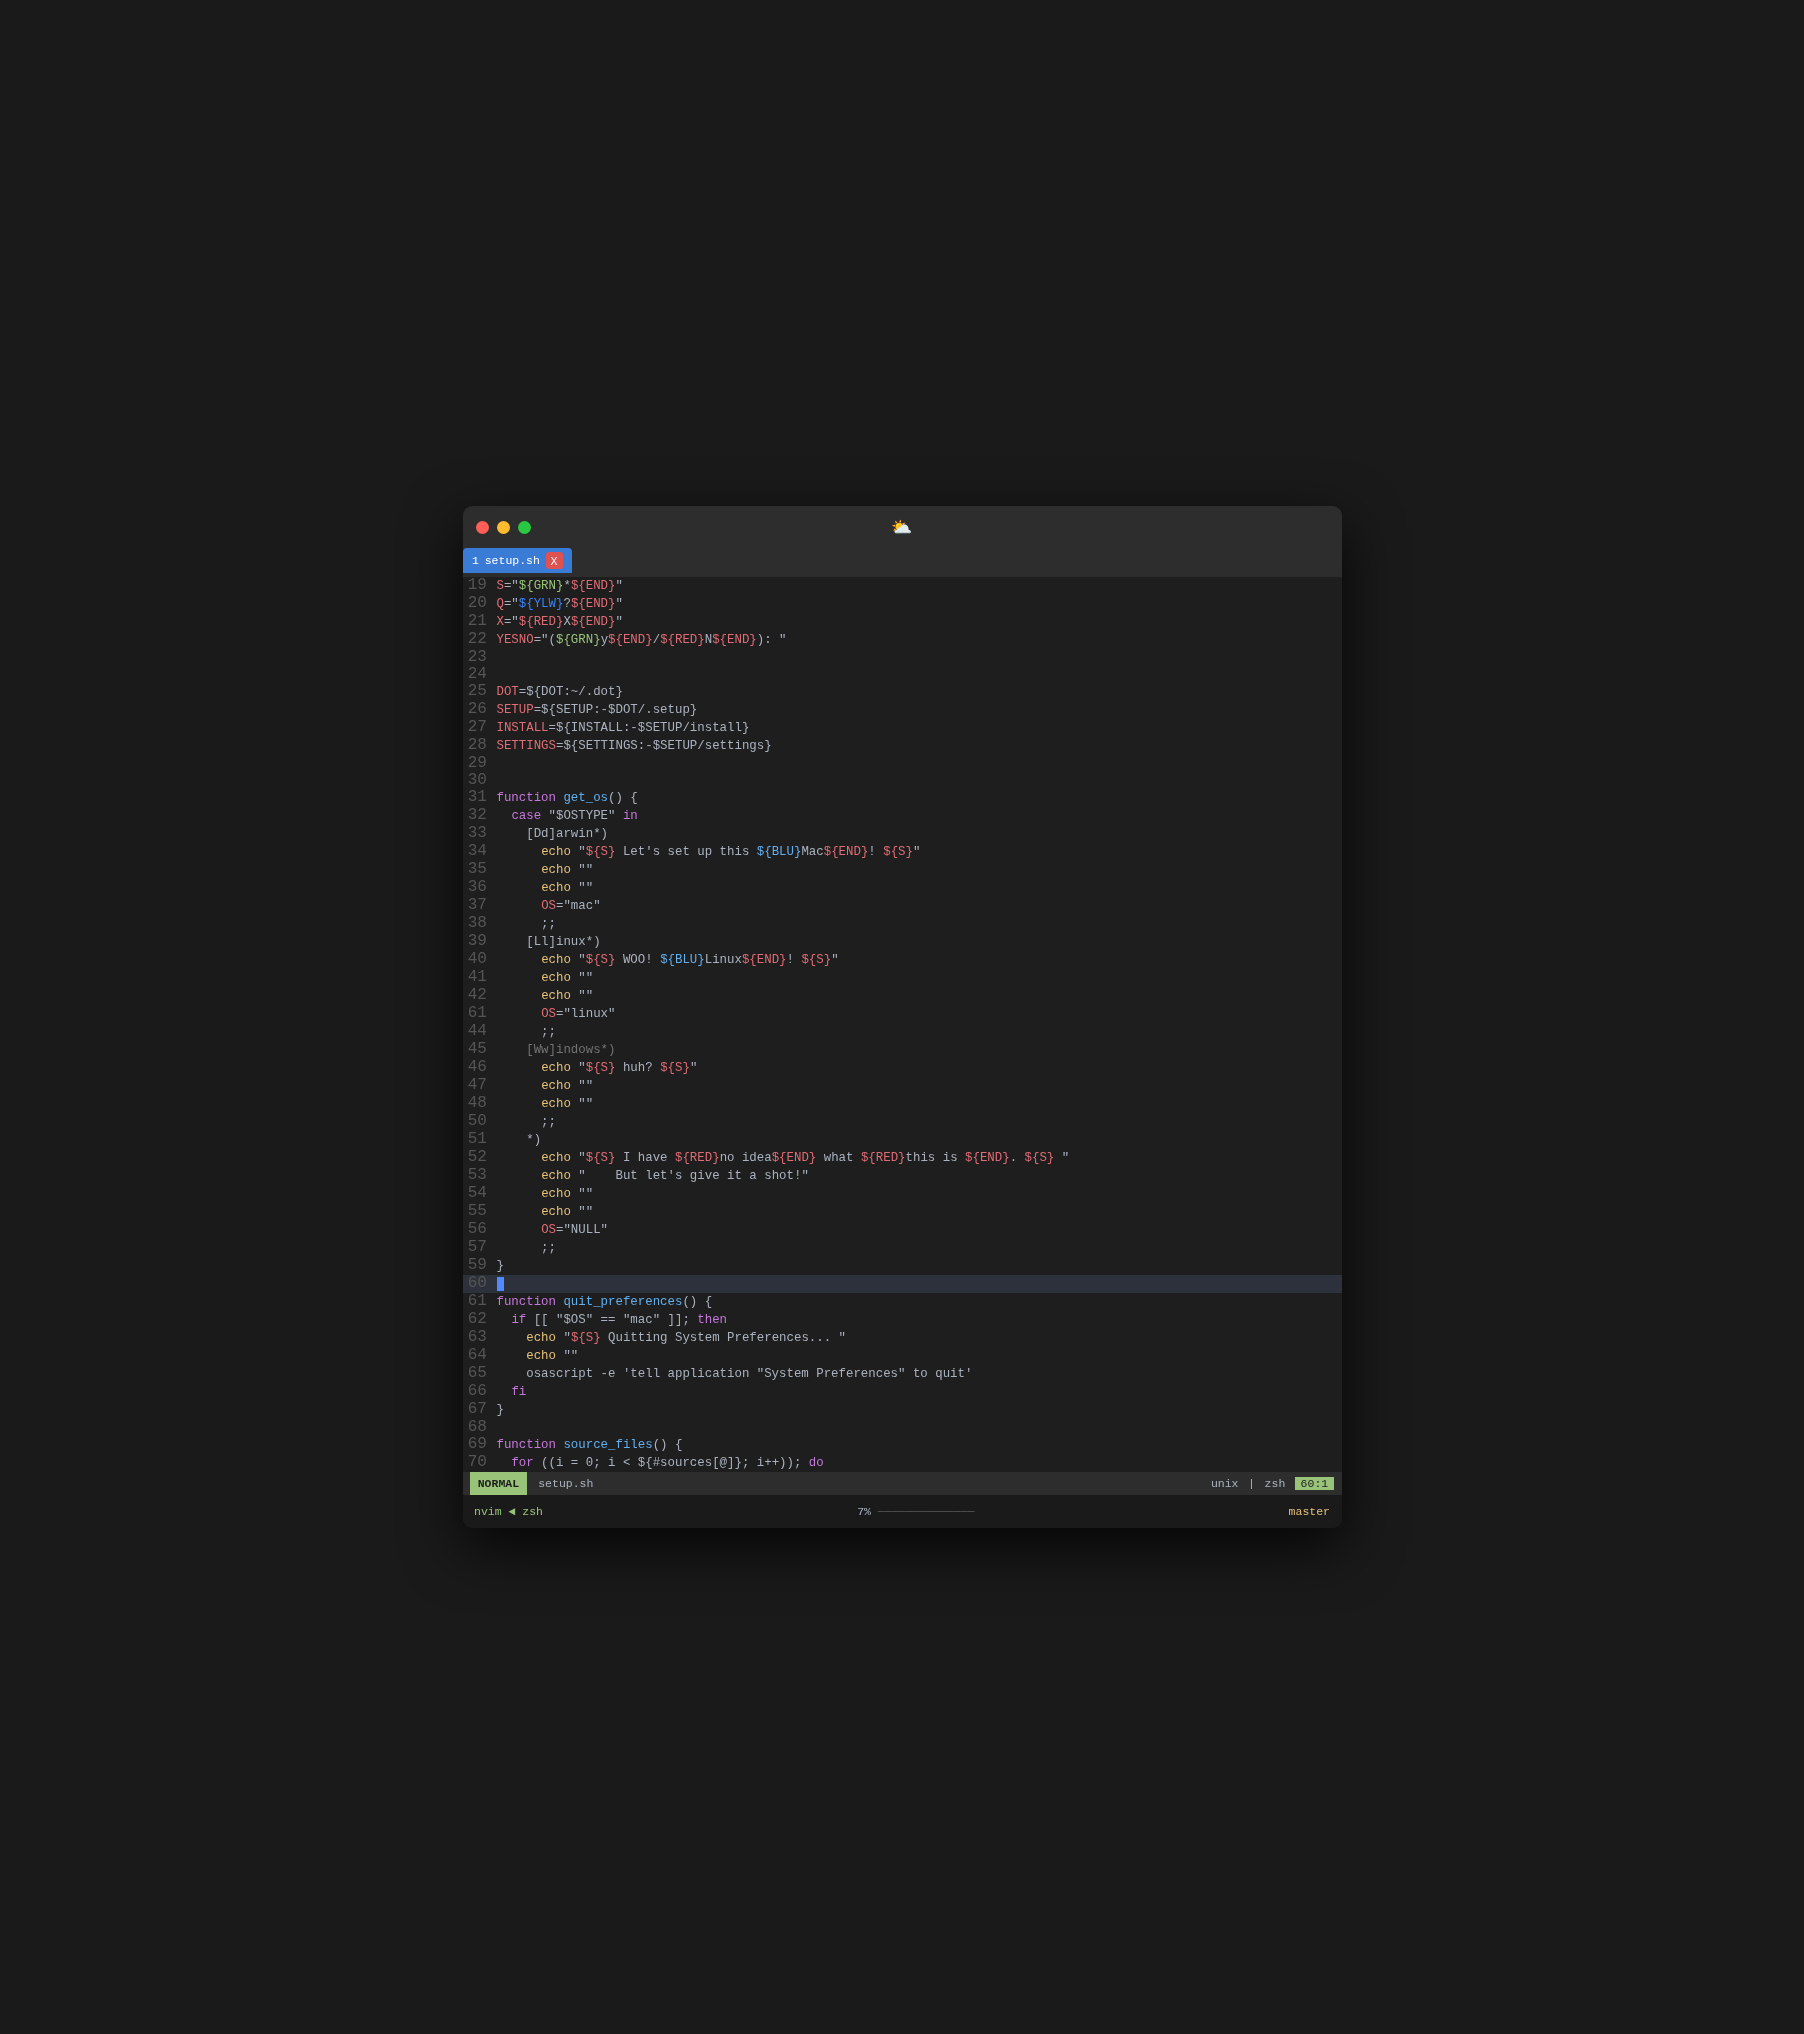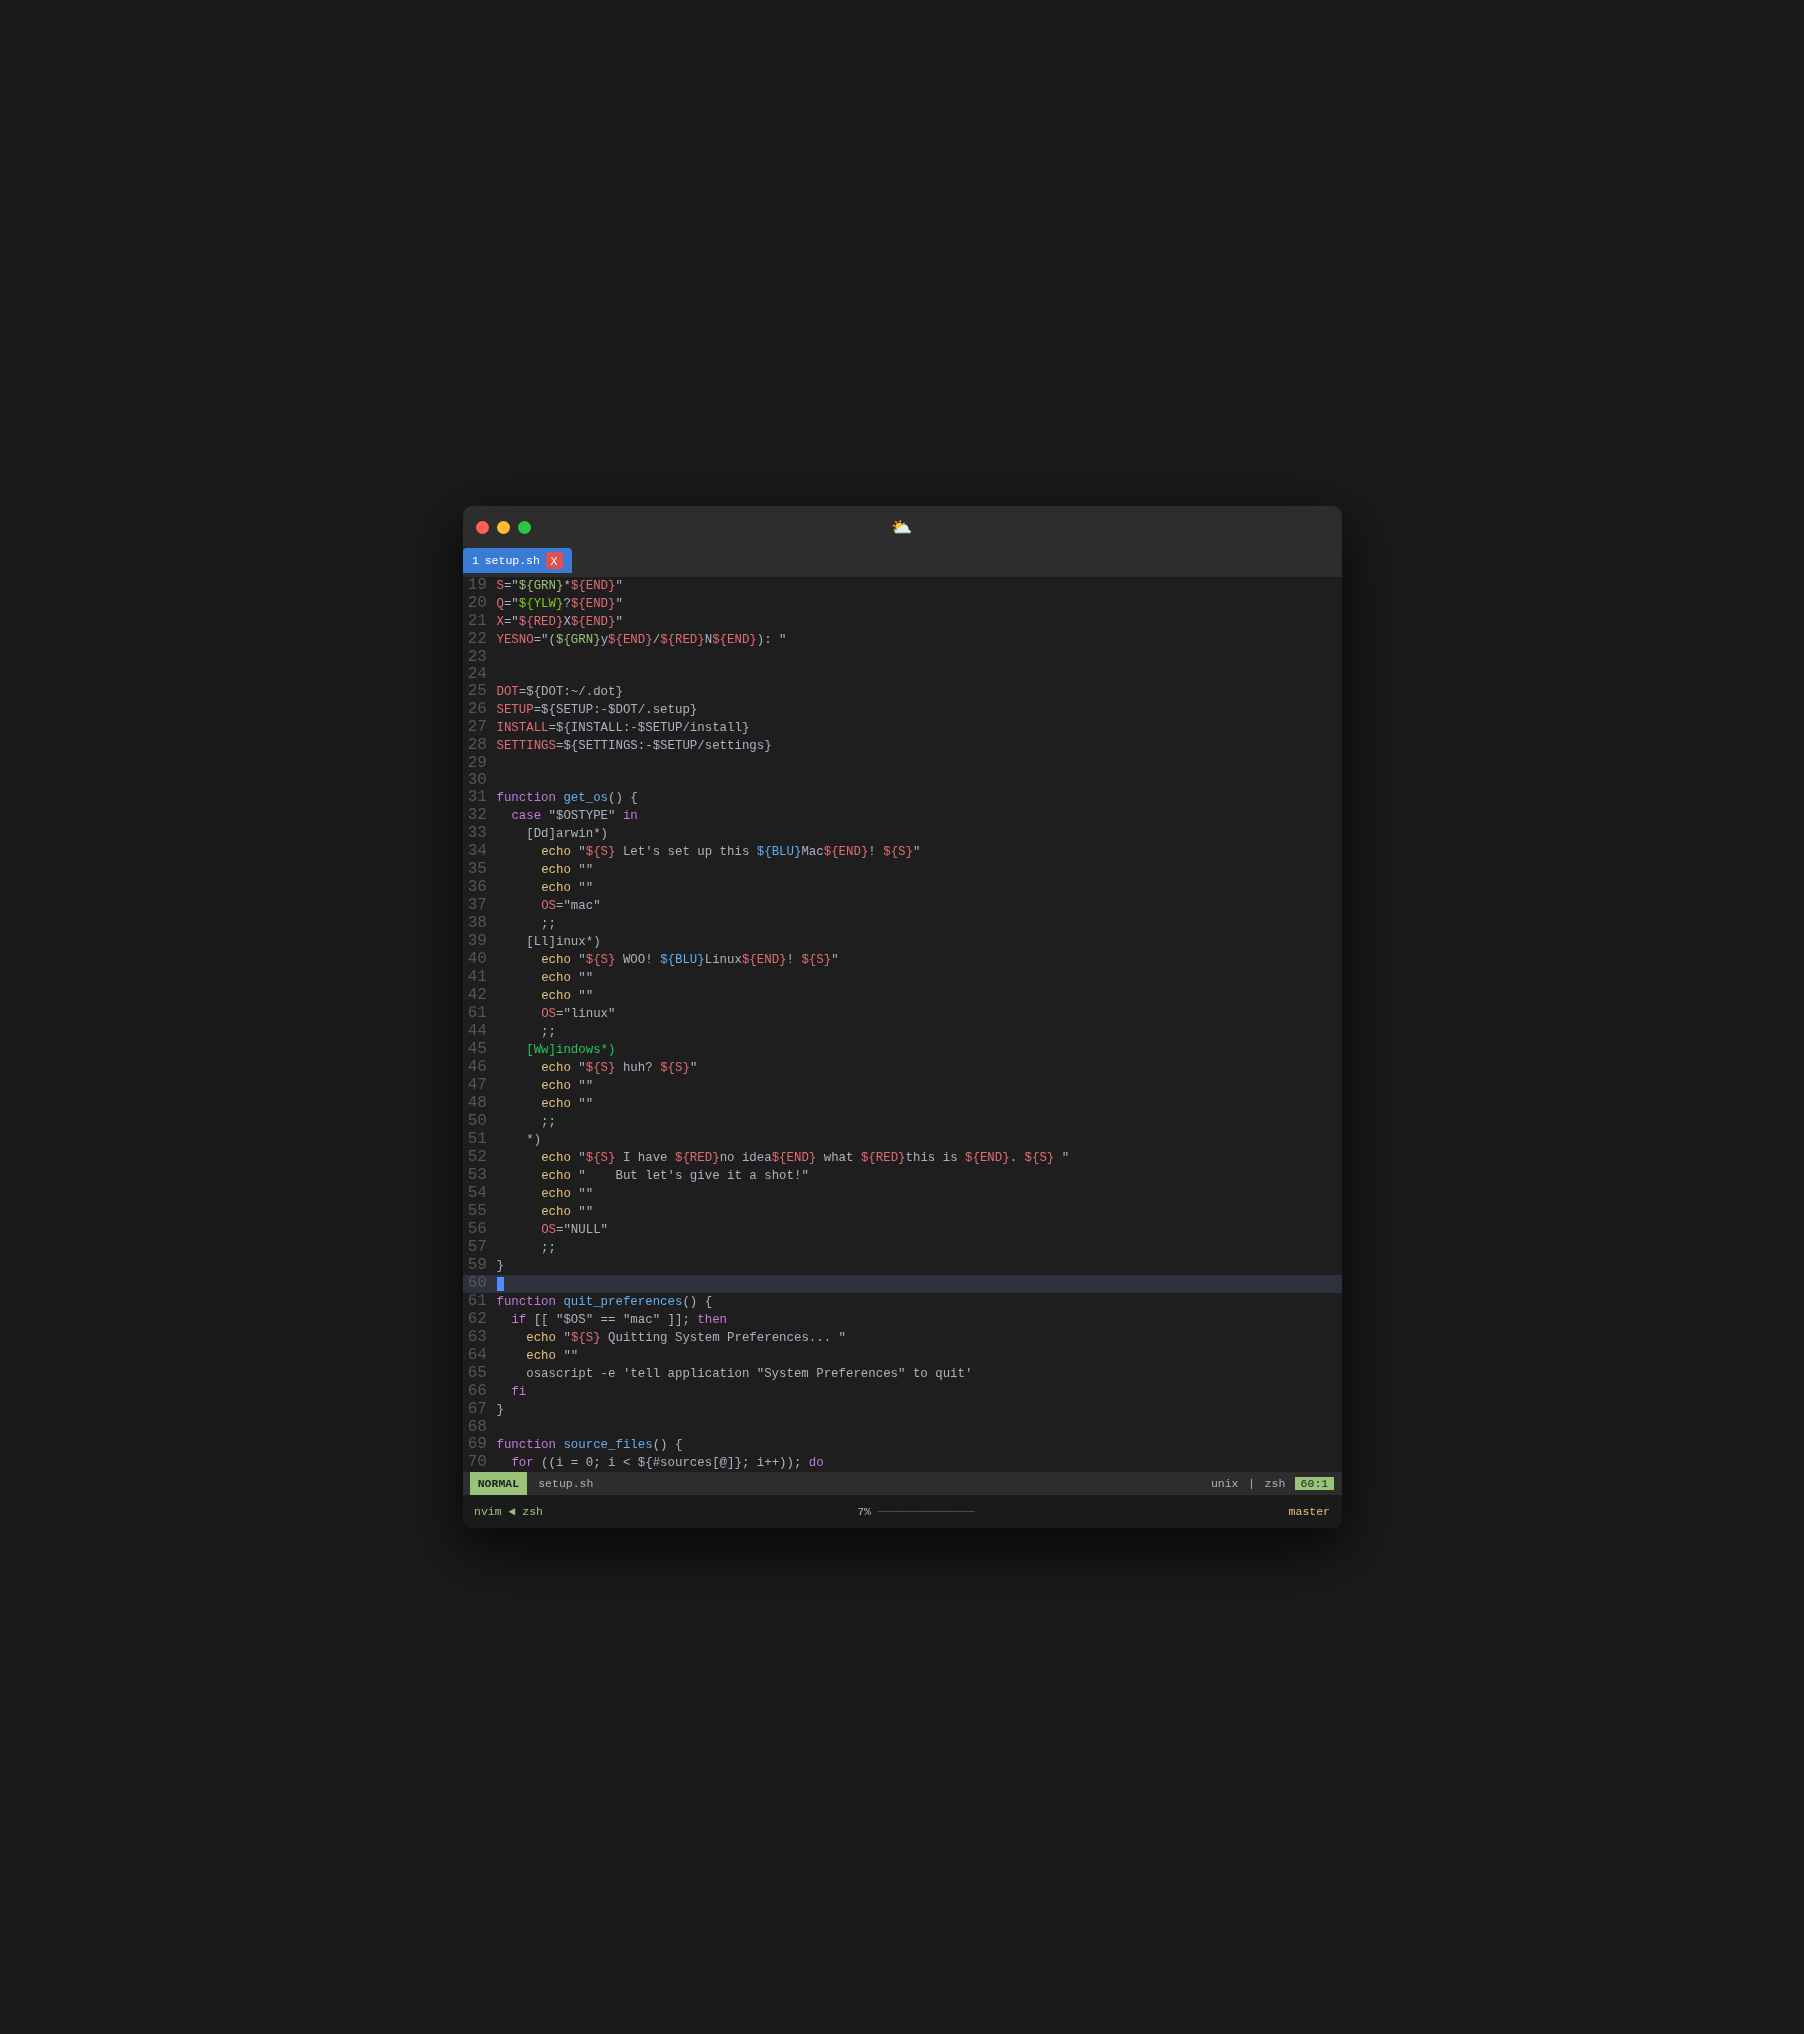--- a/index.html
+++ b/index.html
@@ -197,21 +197,21 @@
   </div>
 
   <div class="editor">
     <div class="code-area" id="code-lines">
     <div class="code-line">
           <span class="line-num">19</span>
           <span class="line-content"><span style="color: rgb(224, 108, 117);">S</span><span style="color: rgb(171, 178, 191);">="</span><span style="color: rgb(152, 195, 121);">${GRN}</span><span style="color: rgb(171, 178, 191);">*</span><span style="color: rgb(224, 108, 117);">${END}</span><span style="color: rgb(171, 178, 191);">"</span></span>
         </div>
         <div class="code-line">
           <span class="line-num">20</span>
-          <span class="line-content"><span style="color: rgb(224, 108, 117);">Q</span><span style="color: rgb(171, 178, 191);">="</span><span style="color: #84cc16;">${YLW}</span><span style="color: rgb(171, 178, 191);">?</span><span style="color: rgb(224, 108, 117);">${END}</span><span style="color: rgb(171, 178, 191);">"</span></span>
+          <span class="line-content"><span style="color: rgb(224, 108, 117);">Q</span><span style="color: rgb(171, 178, 191);">="</span><span style="color: #3b82f6;">${YLW}</span><span style="color: rgb(171, 178, 191);">?</span><span style="color: rgb(224, 108, 117);">${END}</span><span style="color: rgb(171, 178, 191);">"</span></span>
         </div>
         <div class="code-line">
           <span class="line-num">21</span>
           <span class="line-content"><span style="color: rgb(224, 108, 117);">X</span><span style="color: rgb(171, 178, 191);">="</span><span style="color: rgb(224, 108, 117);">${RED}</span><span style="color: rgb(171, 178, 191);">X</span><span style="color: rgb(224, 108, 117);">${END}</span><span style="color: rgb(171, 178, 191);">"</span></span>
         </div>
         <div class="code-line">
           <span class="line-num">22</span>
           <span class="line-content"><span style="color: rgb(224, 108, 117);">YESNO</span><span style="color: rgb(171, 178, 191);">="(</span><span style="color: rgb(152, 195, 121);">${GRN}</span><span style="color: rgb(171, 178, 191);">y</span><span style="color: rgb(224, 108, 117);">${END}</span><span style="color: rgb(171, 178, 191);">/</span><span style="color: rgb(224, 108, 117);">${RED}</span><span style="color: rgb(171, 178, 191);">N</span><span style="color: rgb(224, 108, 117);">${END}</span><span style="color: rgb(171, 178, 191);">): "</span></span>
         </div>
         <div class="code-line">
@@ -297,21 +297,21 @@
         <div class="code-line">
           <span class="line-num">61</span>
           <span class="line-content"><span style="color: rgb(171, 178, 191);">      </span><span style="color: rgb(224, 108, 117);">OS</span><span style="color: rgb(171, 178, 191);">="linux"</span></span>
         </div>
         <div class="code-line">
           <span class="line-num">44</span>
           <span class="line-content"><span style="color: rgb(171, 178, 191);">      ;;</span></span>
         </div>
         <div class="code-line">
           <span class="line-num">45</span>
-          <span class="line-content"><span style="color: #22c55e;">    [Ww]indows*)</span></span>
+          <span class="line-content"><span style="color: #737373;">    [Ww]indows*)</span></span>
         </div>
         <div class="code-line">
           <span class="line-num">46</span>
           <span class="line-content"><span style="color: rgb(171, 178, 191);">      </span><span style="color: rgb(229, 192, 123);">echo</span><span style="color: rgb(171, 178, 191);"> "</span><span style="color: rgb(224, 108, 117);">${S}</span><span style="color: rgb(171, 178, 191);"> huh? </span><span style="color: rgb(224, 108, 117);">${S}</span><span style="color: rgb(171, 178, 191);">"</span></span>
         </div>
         <div class="code-line">
           <span class="line-num">47</span>
           <span class="line-content"><span style="color: rgb(171, 178, 191);">      </span><span style="color: rgb(229, 192, 123);">echo</span><span style="color: rgb(171, 178, 191);"> ""</span></span>
         </div>
         <div class="code-line">

